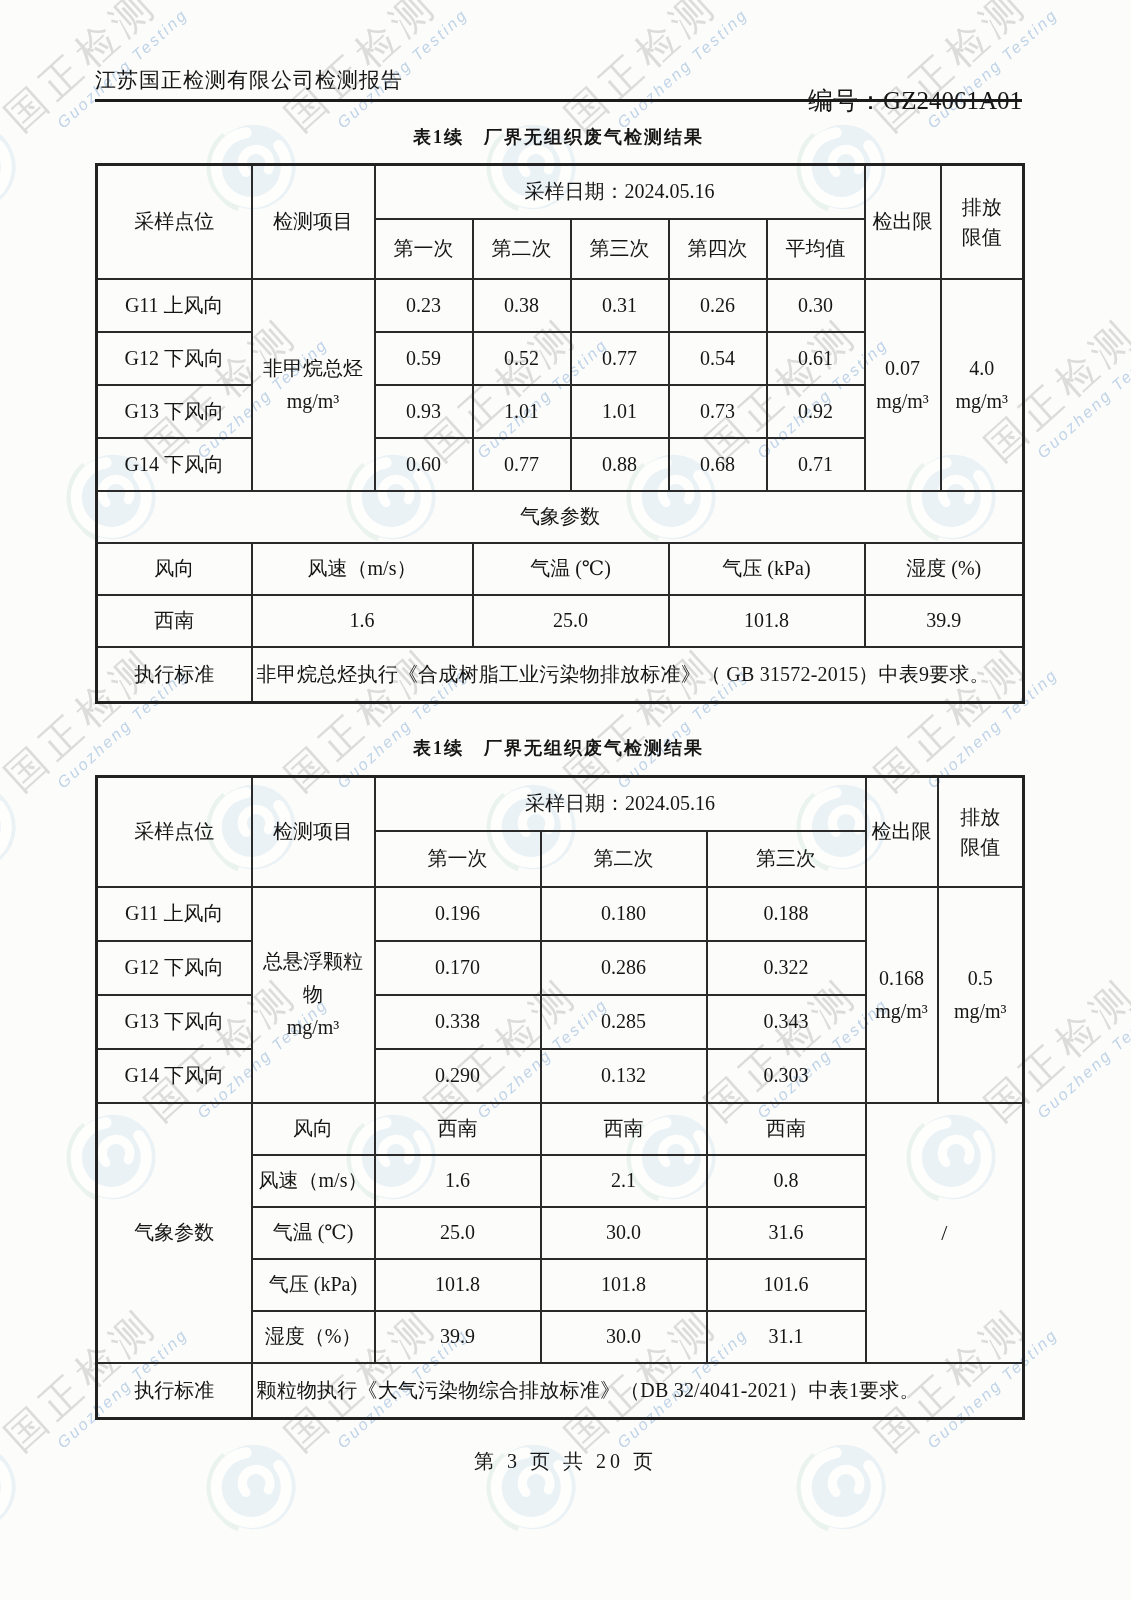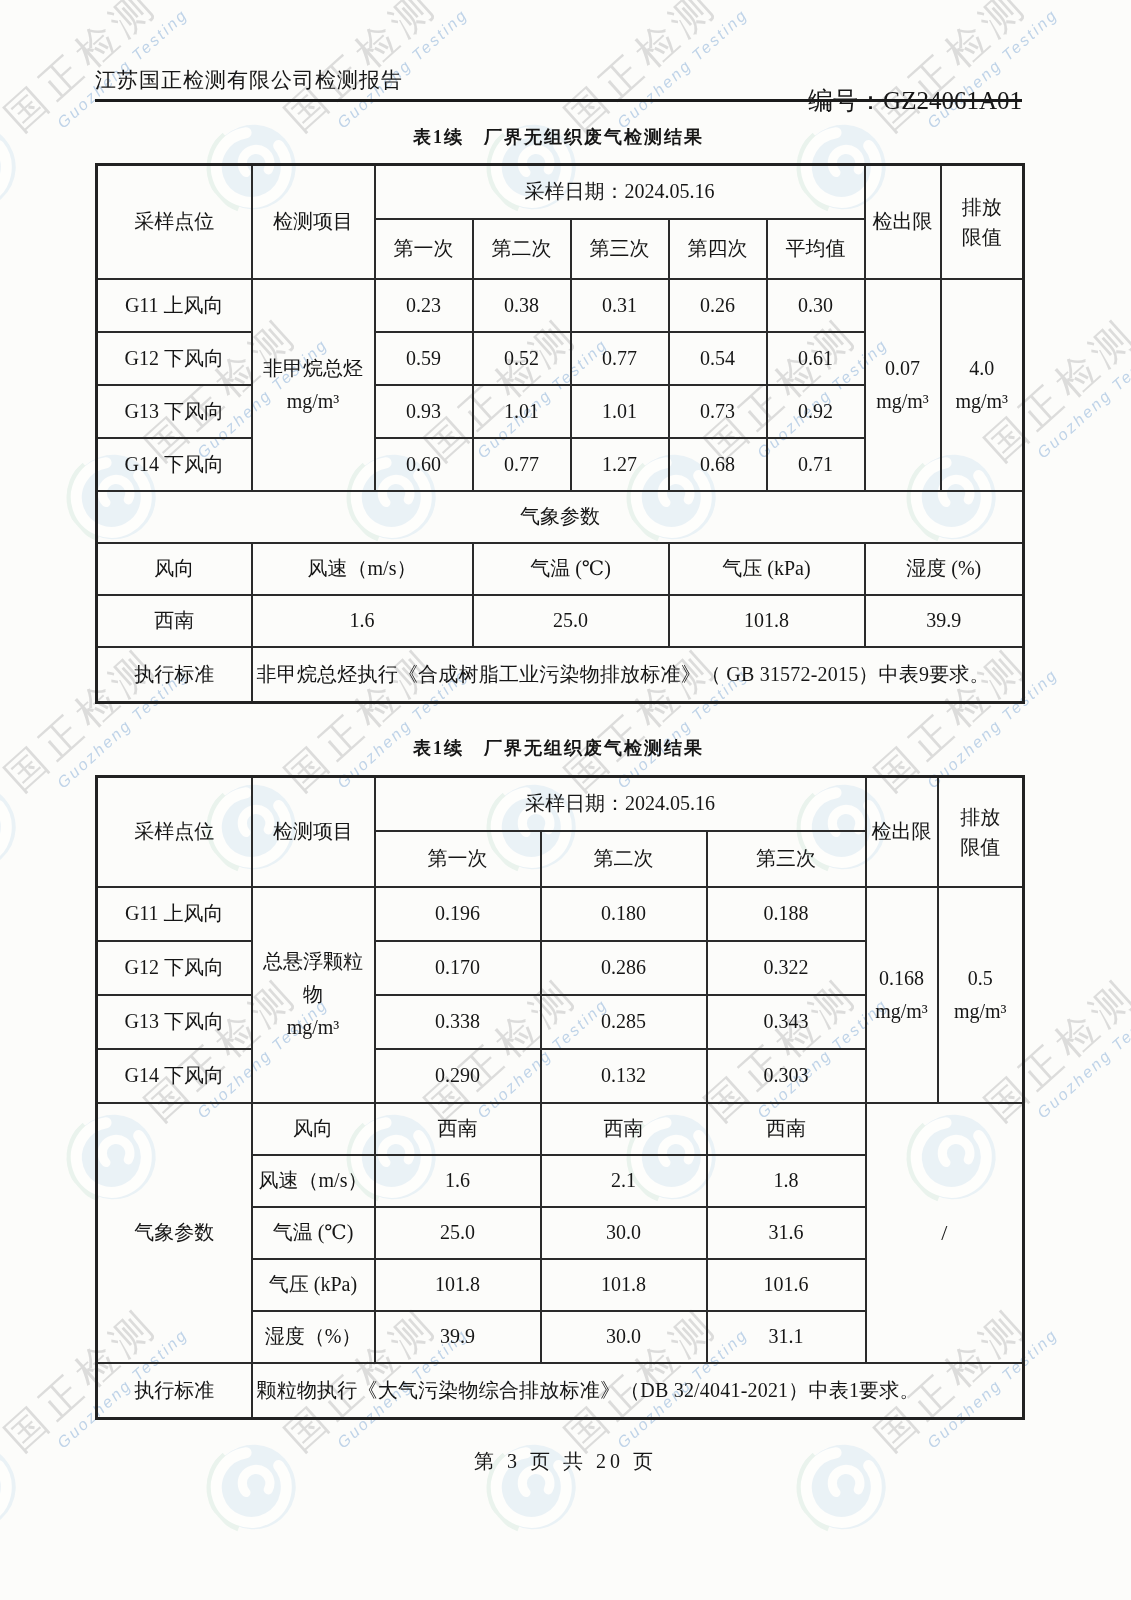--- a/index.html
+++ b/index.html
@@ -372,21 +372,21 @@
         <td>0.93</td>
         <td>1.01</td>
         <td>1.01</td>
         <td>0.73</td>
         <td>0.92</td>
       </tr>
       <tr class="h53">
         <td>G14 下风向</td>
         <td>0.60</td>
         <td>0.77</td>
-        <td>1.27</td>
+        <td>0.88</td>
         <td>0.68</td>
         <td>0.71</td>
       </tr>
       <tr class="h52">
         <td colspan="9">气象参数</td>
       </tr>
       <tr class="h52">
         <td>风向</td>
         <td colspan="2">风速（m/s）</td>
         <td colspan="2">气温 (℃)</td>
@@ -473,21 +473,21 @@
         <td>风向</td>
         <td>西南</td>
         <td>西南</td>
         <td>西南</td>
         <td colspan="2" rowspan="5" class="slash">/</td>
       </tr>
       <tr class="h52">
         <td>风速（m/s）</td>
         <td>1.6</td>
         <td>2.1</td>
-        <td>1.8</td>
+        <td>0.8</td>
       </tr>
       <tr class="h52">
         <td>气温 (℃)</td>
         <td>25.0</td>
         <td>30.0</td>
         <td>31.6</td>
       </tr>
       <tr class="h52">
         <td>气压 (kPa)</td>
         <td>101.8</td>

